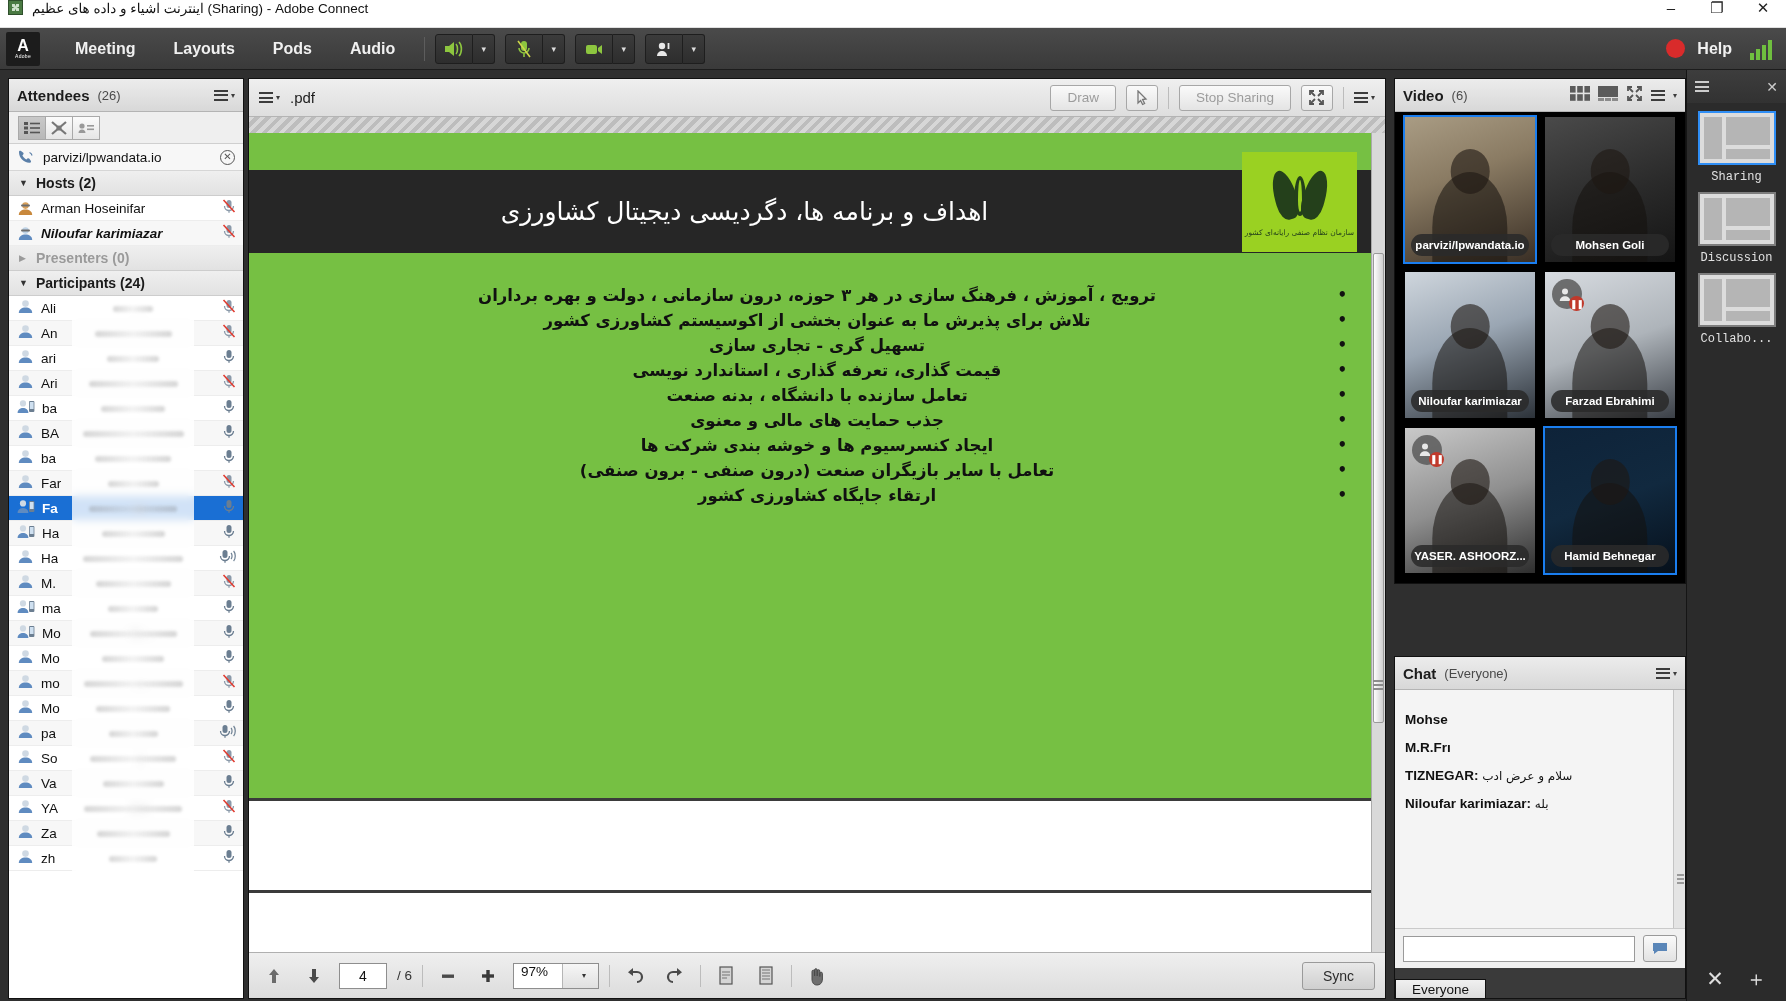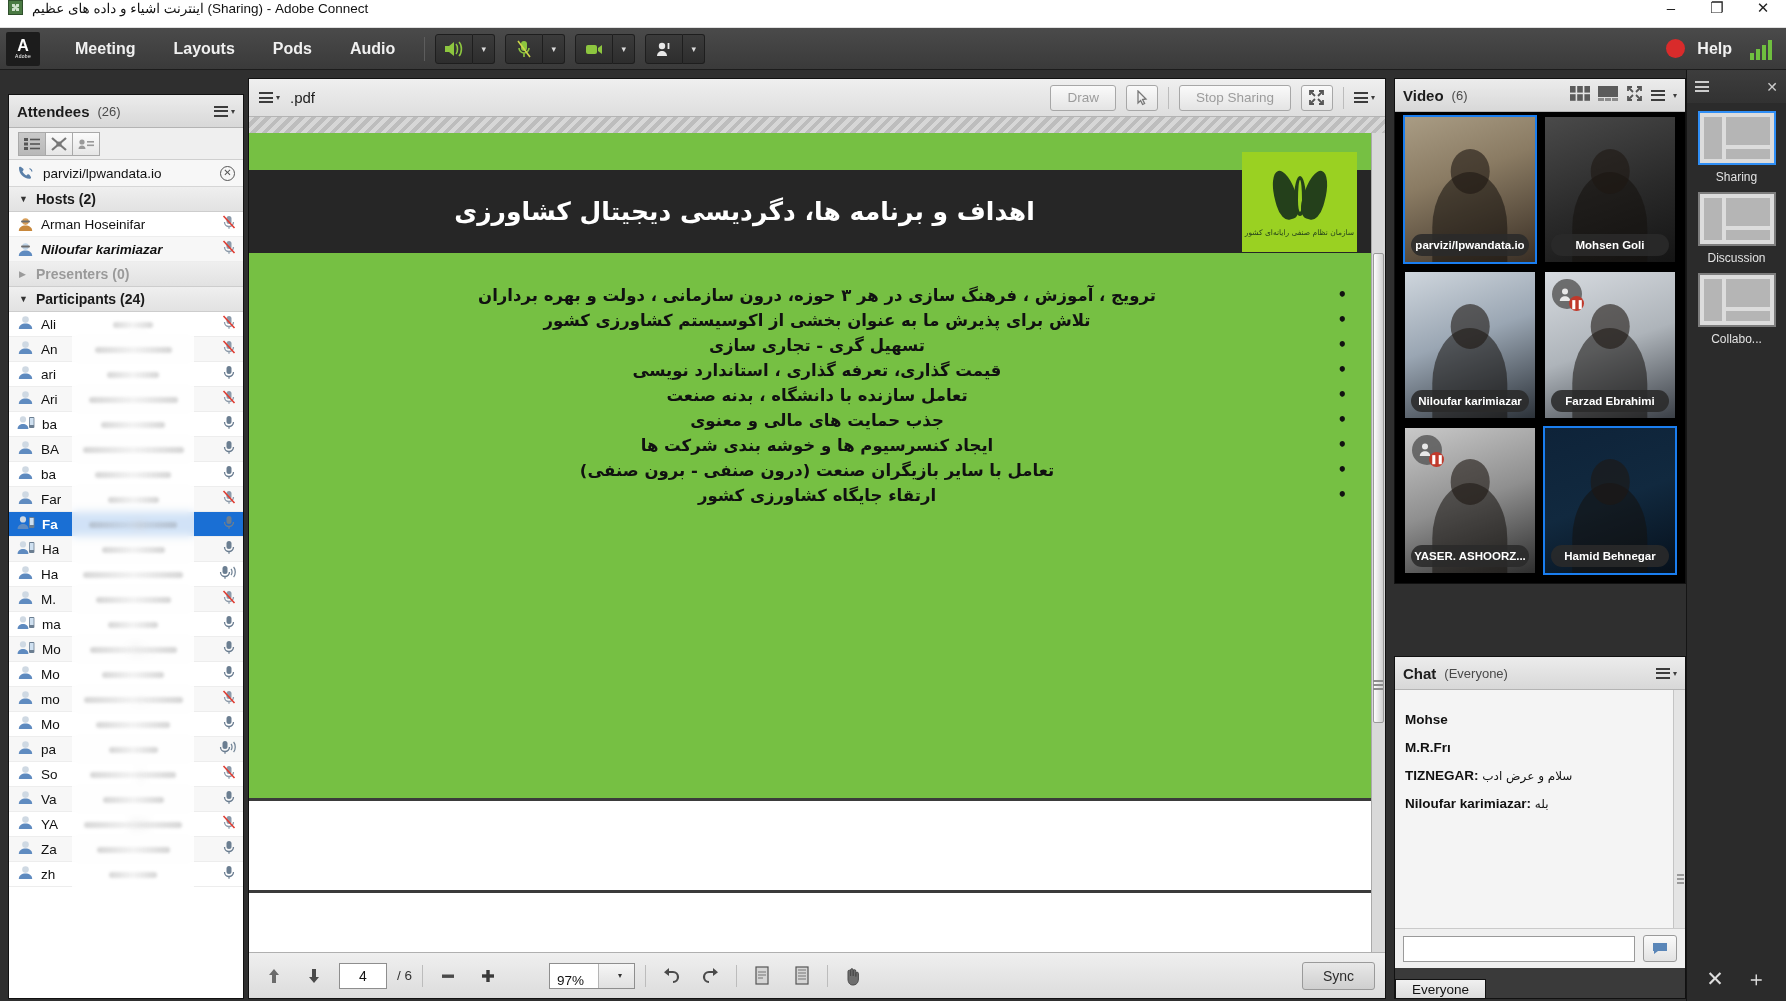--- a/index.html
+++ b/index.html
@@ -53,21 +53,21 @@
     flex:0 0 auto; }
   .pod-title { font-size:15px; color:#1c1c1c; font-weight:600; }
   .pod-count { font-size:13px; color:#4a4a4a; margin-left:8px; }
   .pod-menu { margin-left:auto; display:flex; align-items:center; gap:3px;
     color:#3c3c3c; font-size:15px; }
   .hamburger { display:inline-block; width:14px; }
   .hamburger i { display:block; height:2px; background:#3c3c3c; margin:2.5px 0; }
   .caret { font-size:8px; }
 
   
-  #attendees { left:8px; top:8px; width:236px; bottom:2px;margin-top:16px; }
+  #attendees { left:8px; top:8px; width:236px; bottom:2px; }
   .att-toolbar { height:32px; background:#efefef; border-bottom:1px solid #cfcfcf;
     display:flex; align-items:center; padding-left:10px; gap:0; flex:0 0 auto; }
   .att-tb-btn { width:28px; height:24px; border:1px solid #a9a9a9;
     background:linear-gradient(#fbfbfb,#e6e6e6); display:flex; align-items:center;
     justify-content:center; margin-left:-1px; }
   .att-tb-btn.active { background:linear-gradient(#c9c9c9,#b8b8b8); }
   .att-tb-btn svg { display:block; }
   .phone-row { height:27px; background:#f7f7f7; border-bottom:1px solid #d6d6d6;
     display:flex; align-items:center; padding:0 8px; gap:9px; flex:0 0 auto; }
   .phone-row .lbl { font-size:13.5px; color:#111; }
@@ -111,21 +111,21 @@
   .gbtn.dis { color:#9c9c9c; }
   .vsep { width:1px; height:22px; background:#bcbcbc; }
   .slide-wrap { flex:1 1 auto; position:relative; background:#fff; overflow:hidden; }
   .hatch { height:16px; background:repeating-linear-gradient(135deg,#d7d7d7 0 4px,#bdbdbd 4px 8px); }
   .slide { position:relative; background:#76c043; height:665px; }
   .slide .topband { height:37px; background:#76c043; }
   .slide .titlebar-dark { position:absolute; top:37px; left:0; right:0; height:83px;
     background:#262626; }
   .slide .stitle { position:absolute; top:37px; left:0; right:145px; height:83px;
     display:flex; align-items:center; justify-content:center; color:#fff;
-    font-size:25px; direction:rtl; font-family:"DejaVu Sans", sans-serif;font-weight:bold; }
+    font-size:25px; direction:rtl; font-family:"DejaVu Sans", sans-serif; }
   .logo-box { position:absolute; top:19px; right:28px; width:115px; height:100px;
     background:#9ad122; display:flex; flex-direction:column; align-items:center;
     justify-content:center; gap:4px; }
   .logo-mark { width:56px; height:56px; position:relative; }
   .logo-mark:before,.logo-mark:after { content:""; position:absolute; top:2px; width:22px;
     height:50px; background:#24401b; border-radius:60% 60% 50% 50%/70% 70% 40% 40%; }
   .logo-mark:before { left:2px; transform:rotate(-16deg); }
   .logo-mark:after { right:2px; transform:rotate(16deg); }
   .logo-mid { position:absolute; left:50%; top:8px; transform:translateX(-50%);
     width:12px; height:40px; background:#9ad122; border:4px solid #24401b;
@@ -148,21 +148,21 @@
   .sb-grip i { display:block; height:2px; background:#8c8c8c; margin:2px 0; }
   .share-foot { height:46px; background:linear-gradient(#efefef,#dcdcdc);
     border-top:1px solid #b0b0b0; display:flex; align-items:center; gap:10px;
     padding:0 10px; flex:0 0 auto; }
   .ico-btn { width:30px; height:30px; display:flex; align-items:center; justify-content:center;
     color:#4a4a4a; }
   .pagebox { width:48px; height:26px; border:1px solid #8e8e8e; background:#fff;
     text-align:center; font-size:14px; color:#111; line-height:24px; }
   .pagetot { font-size:13.5px; color:#333; }
   .zoombox { width:86px; height:26px; border:1px solid #8e8e8e; background:#fff;
-    display:flex; align-items:flex-end;margin-left:36px; }
+    display:flex; align-items:flex-start; }
   .zoombox span { flex:1 1 auto; padding-left:7px; font-size:13.5px; color:#111; }
   .zoombox .dd { width:22px; height:24px; border-left:1px solid #b5b5b5;
     background:linear-gradient(#f6f6f6,#e0e0e0); display:flex; align-items:center;
     justify-content:center; font-size:8px; color:#333; }
   .sync { margin-left:auto; height:28px; padding:0 20px; border:1px solid #9a9a9a;
     border-radius:3px; background:linear-gradient(#e8e8e8,#cfcfcf); font-size:14px;
     color:#2b2b2b; display:flex; align-items:center; }
 
   
   #video { right:100px; top:8px; width:292px; height:506px; background:#14532d;
@@ -232,21 +232,21 @@
   .rail-item { margin:8px auto 0; width:78px; text-align:center; }
   .rail-thumb { width:78px; height:54px; background:#dcdcdc; border:2px solid #7d7d7d;
     margin:0 auto; position:relative; }
   .rail-item.active .rail-thumb { border-color:#2f8ef5; }
   .rail-thumb .c1 { position:absolute; left:4px; top:4px; width:18px; bottom:4px;
     background:#b5b5b5; }
   .rail-thumb .c2 { position:absolute; left:26px; top:4px; right:4px; height:28px;
     background:#b5b5b5; }
   .rail-thumb .c3 { position:absolute; left:26px; top:36px; right:4px; bottom:4px;
     background:#b5b5b5; }
-  .rail-lbl { color:#e2e2e2; font-size:12px; margin-top:5px; }
+  .rail-lbl { color:#e2e2e2; font-size:12px; margin-top:5px;font-family:Liberation Mono, monospace; }
   .rail-bottom { position:absolute; bottom:8px; left:0; right:0; display:flex;
     align-items:center; justify-content:center; gap:22px; color:#ddd; font-size:21px; }
 </style>
 </head>
 <body>
 
 <div class="app">
 
   <div class="titlebar">
     <div class="tb-icon"></div>

